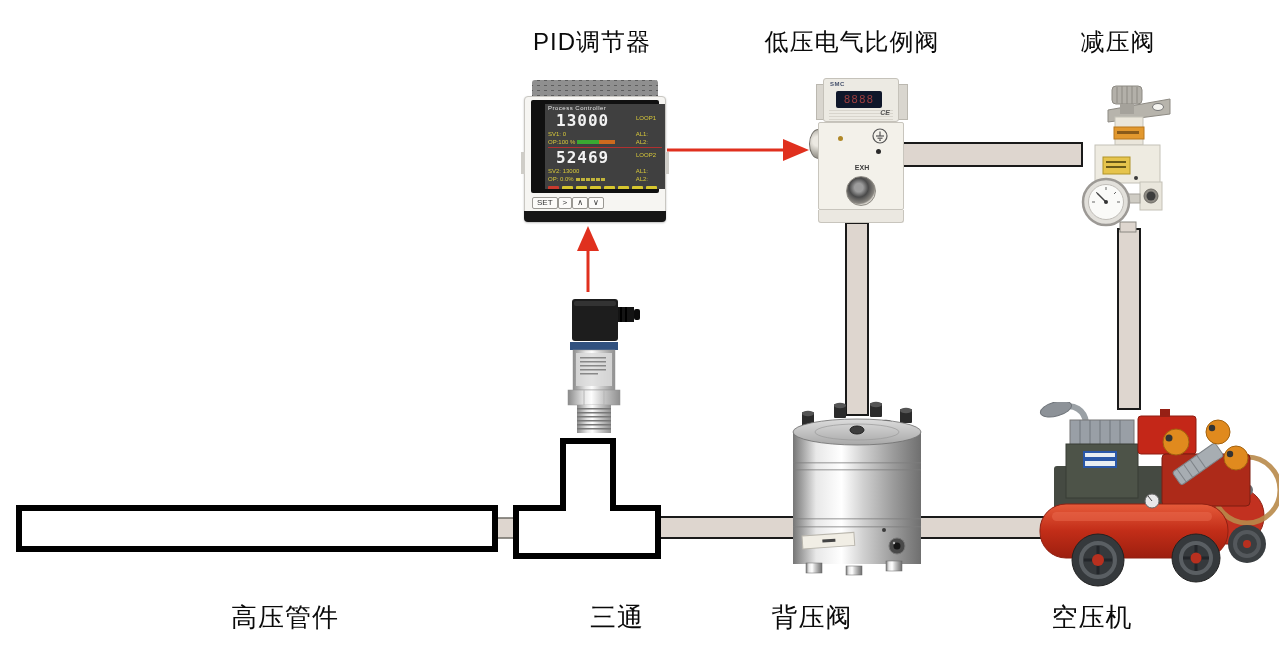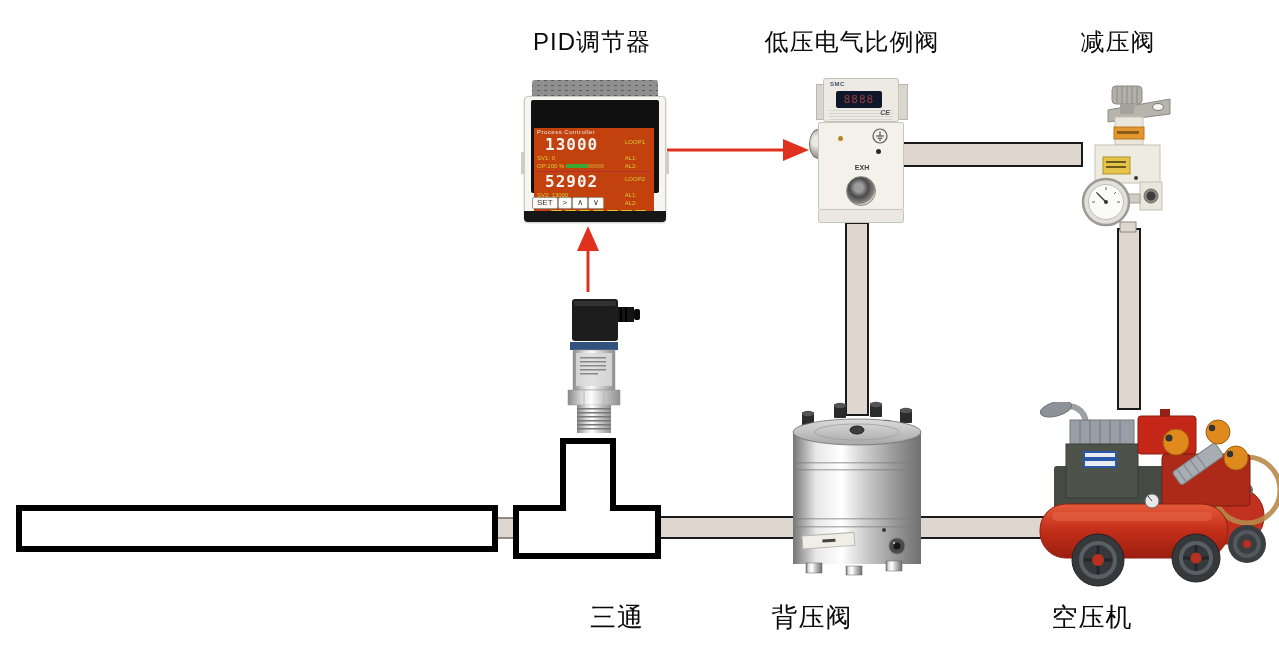--- a/index.html
+++ b/index.html
@@ -17,22 +17,22 @@
   .pc{position:absolute;left:524px;top:80px;width:142px;height:142px;}
   .pc-vent{position:absolute;left:8px;top:0;width:126px;height:17px;background:#8f8f8f;
            border-radius:3px 3px 0 0;
            background-image:radial-gradient(#5d5d5d 1px,transparent 1.4px);
            background-size:7px 5px;background-position:3px 3px;}
   .pc-front{position:absolute;left:0;top:16px;width:142px;height:126px;background:#f6f5f2;
             border:1px solid #c9c7c2;border-radius:4px;box-sizing:border-box;
             box-shadow:0 1px 2px rgba(0,0,0,.25);}
   .pc-tab{position:absolute;width:4px;height:22px;background:#cfcdc8;top:72px;}
   .pc-bezel{position:absolute;left:7px;top:20px;width:128px;height:93px;background:#101010;border-radius:2px;}
-  .pc-screen{position:absolute;left:10px;top:24px;width:120px;height:85px;background:#c2410c;
-             color:var(--screen-yellow);box-sizing:border-box;padding:1px 3px;overflow:hidden;margin-top:24px;}
+  .pc-screen{position:absolute;left:21px;top:24px;width:120px;height:85px;background:#404040;
+             color:var(--screen-yellow);box-sizing:border-box;padding:1px 3px;overflow:hidden;}
   .scr-header{font-size:6px;line-height:7px;color:#e6e6e6;letter-spacing:.5px;}
   .scr-main{display:flex;justify-content:space-between;align-items:flex-start;height:18px;}
   .scr-pv{font-family:"DejaVu Sans Mono",monospace;font-size:16px;line-height:17px;font-weight:bold;
           color:var(--screen-white);letter-spacing:1px;padding-left:8px;}
   .scr-loop{font-size:6px;line-height:8px;padding-top:2px;padding-right:6px;}
   .scr-row{display:flex;justify-content:space-between;font-size:6px;line-height:8px;height:8px;}
   .scr-row .r{padding-right:14px;}
   .scr-op{display:flex;gap:2px;align-items:center;}
   .bar{display:flex;width:38px;height:4px;}
   .bar .g{width:22px;background:var(--bar-green);}
@@ -116,21 +116,21 @@
           <span>OP:100 %</span>
           <span class="bar">
               <i class="g"></i>
               <i class="o"></i>
             </span>
         </span>
         <span class="r">AL2:</span>
       </div>
       <div class="scr-divider"></div>
       <div class="scr-main">
-        <span class="scr-pv">52902</span>
+        <span class="scr-pv">52469</span>
         <span class="scr-loop">LOOP2</span>
       </div>
       <div class="scr-row">
         <span>SV2: 13000</span>
         <span class="r">AL1:</span>
       </div>
       <div class="scr-row">
         <span class="scr-op">
           <span>OP: 0.0%</span>
           <span class="ticks">
@@ -434,17 +434,18 @@
     </g>
     <g>
       <line x1="588" y1="292" x2="588" y2="250" style="stroke:var(--arrow-red)" stroke-width="3"></line>
       <polygon points="588,226 577,251 599,251" style="fill:var(--arrow-red)"></polygon>
     </g>
   </svg>
 
   <div class="lbl top" style="left:852px">低压电气比例阀</div>
   <div class="lbl top" style="left:592px">PID调节器</div>
   <div class="lbl top" style="left:1118px">减压阀</div>
+  <div class="lbl bottom" style="left:285px">高压管件</div>
   <div class="lbl bottom" style="left:617px">三通</div>
   <div class="lbl bottom" style="left:812px">背压阀</div>
   <div class="lbl bottom" style="left:1092px">空压机</div>
 
 </div>
 
 </body></html>

